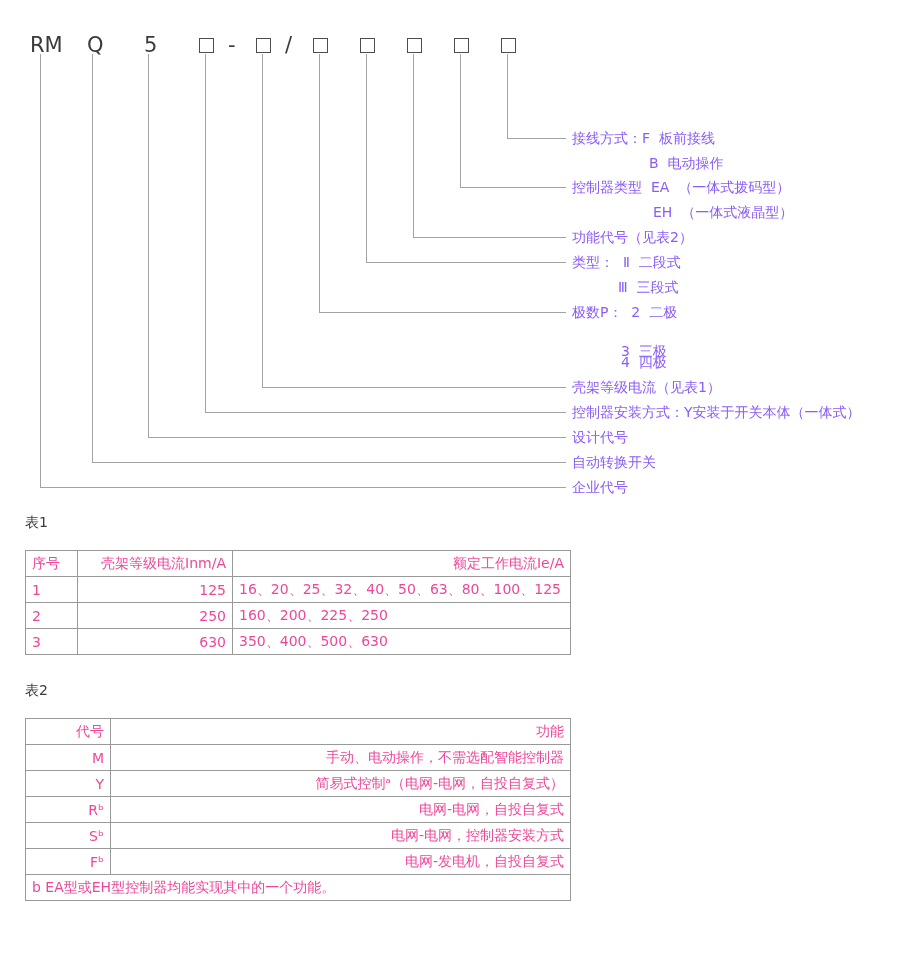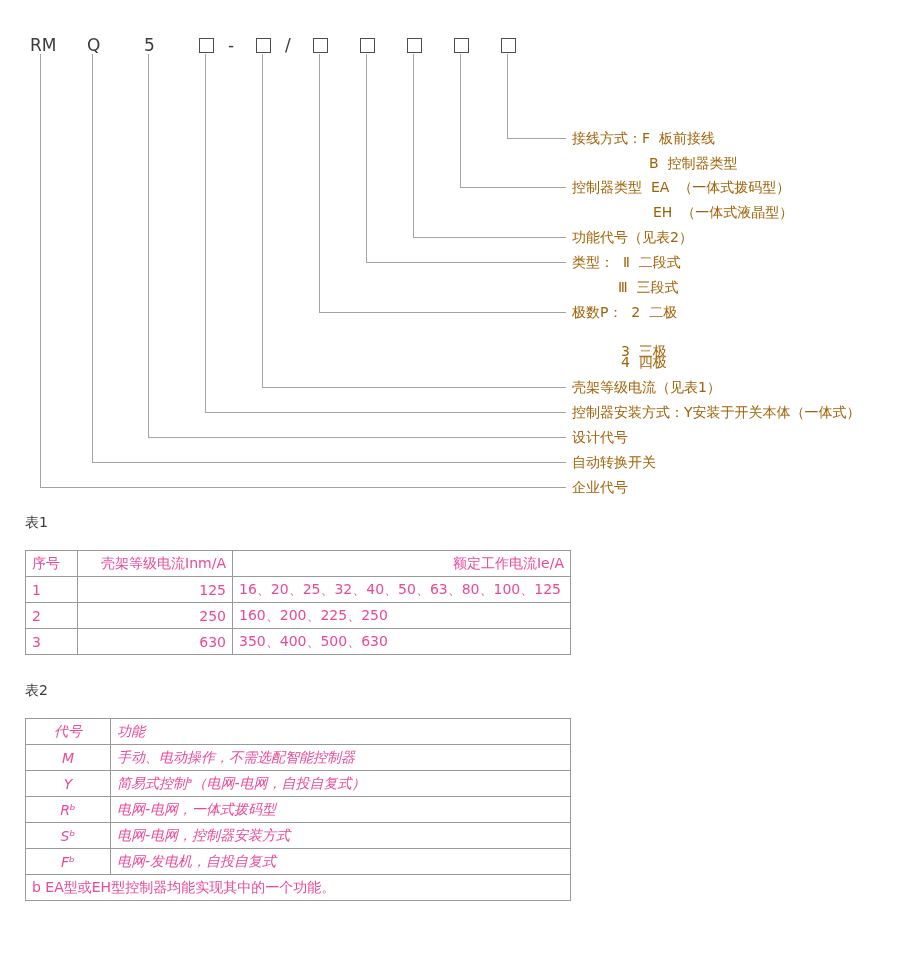--- a/index.html
+++ b/index.html
@@ -1,29 +1,29 @@
 <!DOCTYPE html>
 <html><head>
 <meta charset="utf-8">
 <style>
   html,body{margin:0;padding:0;}
   body{width:900px;height:958px;background:#ffffff;font-family:"DejaVu Sans","Liberation Sans",sans-serif;color:#3b3b3b;}
   .page{position:relative;width:900px;height:958px;background:#ffffff;overflow:hidden;}
-  .code-sym{position:absolute;top:37px;font-size:17px;line-height:16px;color:#3b3b3b;white-space:pre;}
+  .code-sym{position:absolute;top:37px;font-size:21px;line-height:16px;color:#3b3b3b;white-space:pre;}
   .code-box{position:absolute;top:38px;width:13px;height:13px;border:1px solid #4d4d4d;background:#fff;}
   .lines{position:absolute;left:0;top:0;pointer-events:none;}
   .lines polyline{fill:none;stroke:#a3a3a3;stroke-width:1;shape-rendering:crispEdges;}
-  .callout{position:absolute;font-size:14px;line-height:18px;white-space:pre;color:#a16207;}
+  .callout{position:absolute;font-size:14px;line-height:18px;white-space:pre;color:#8b5cf6;}
   .tbl-caption{position:absolute;font-size:14px;color:#3b3b3b;}
   table.dtable{position:absolute;border-collapse:collapse;table-layout:fixed;background:#fff;}
   .dtable th,.dtable td{border:1px solid #999999;font-size:14px;font-weight:normal;color:#ec4899;height:25px;padding:0 6px;white-space:nowrap;overflow:hidden;}
   .al{text-align:left;}
   .ac{text-align:right;}
-  .t2-code{text-align:center;padding-left:9px;font-style:italic;}
-  .t2-func{text-align:left;padding-left:40px;font-style:italic;}
+  .t2-code{text-align:right;padding-left:9px;}
+  .t2-func{text-align:right;padding-left:40px;}
   .t2-fn{font-size:13px;text-align:left;padding-left:5px;}
 </style>
 </head>
 <body>
 
 <div class="page">
 
   <svg class="lines" width="900" height="510">
     <polyline points="507.5,54 507.5,138.5 566,138.5"></polyline>
     <polyline points="460.5,54 460.5,187.5 566,187.5"></polyline>
@@ -44,21 +44,21 @@
   <span class="code-sym" style="left:228px">-</span>
   <span class="code-box" style="left:256px"></span>
   <span class="code-sym" style="left:285px">/</span>
   <span class="code-box" style="left:313px"></span>
   <span class="code-box" style="left:360px"></span>
   <span class="code-box" style="left:407px"></span>
   <span class="code-box" style="left:454px"></span>
   <span class="code-box" style="left:501px"></span>
 
   <div class="callout" style="left:572px;top:129px">接线方式：F  板前接线</div>
-  <div class="callout" style="left:649px;top:154px">B  控制器类型</div>
+  <div class="callout" style="left:649px;top:154px">B  电动操作</div>
   <div class="callout" style="left:572px;top:178px">控制器类型  EA  （一体式拨码型）</div>
   <div class="callout" style="left:653px;top:203px">EH  （一体式液晶型）</div>
   <div class="callout" style="left:572px;top:228px">功能代号（见表2）</div>
   <div class="callout" style="left:572px;top:253px">类型：  Ⅱ  二段式</div>
   <div class="callout" style="left:618px;top:278px">Ⅲ  三段式</div>
   <div class="callout" style="left:572px;top:303px">极数P：  2  二极</div>
   <div class="callout" style="left:621px;top:342px">3  三极</div>
   <div class="callout" style="left:621px;top:353px">4  四极</div>
   <div class="callout" style="left:572px;top:378px">壳架等级电流（见表1）</div>
   <div class="callout" style="left:572px;top:403px">控制器安装方式：Y安装于开关本体（一体式）</div>
@@ -113,21 +113,21 @@
       <tr>
         <td class="t2-code">M</td>
         <td class="t2-func">手动、电动操作，不需选配智能控制器</td>
       </tr>
       <tr>
         <td class="t2-code">Y</td>
         <td class="t2-func">简易式控制ᵃ（电网-电网，自投自复式）</td>
       </tr>
       <tr>
         <td class="t2-code">Rᵇ</td>
-        <td class="t2-func">电网-电网，一体式拨码型</td>
+        <td class="t2-func">电网-电网，自投自复式</td>
       </tr>
       <tr>
         <td class="t2-code">Sᵇ</td>
         <td class="t2-func">电网-电网，控制器安装方式</td>
       </tr>
       <tr>
         <td class="t2-code">Fᵇ</td>
         <td class="t2-func">电网-发电机，自投自复式</td>
       </tr>
       <tr>

